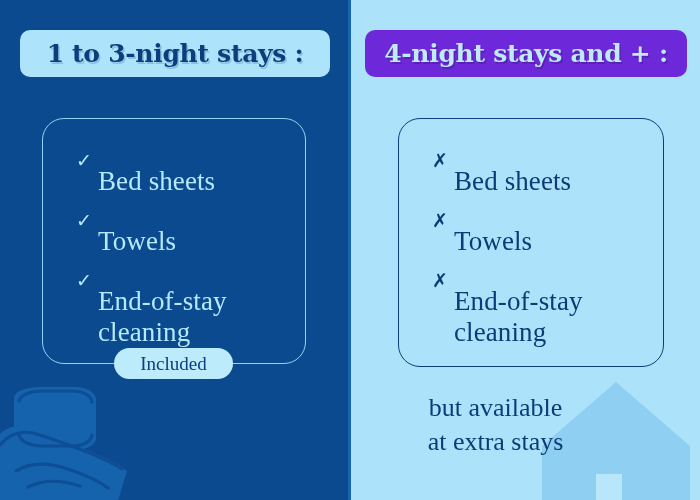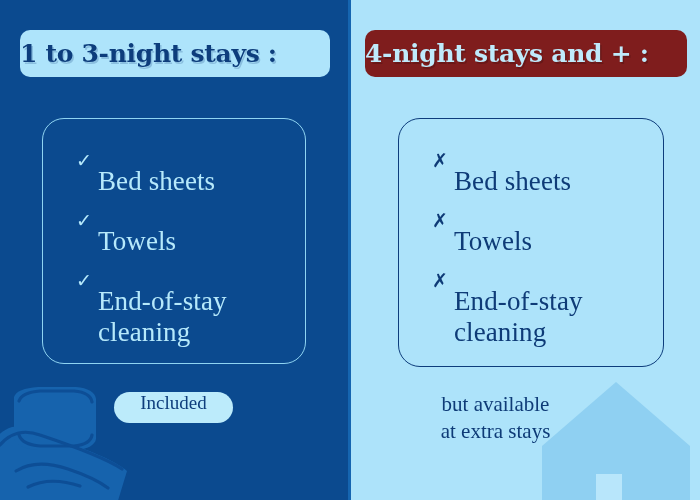--- a/index.html
+++ b/index.html
@@ -71,20 +71,21 @@
   .column-right { left: 351px; width: 349px; }
 
   
   .header-badge {
     position: absolute;
     top: 30px;
     height: 47px;
     border-radius: 10px;
     display: flex;
     align-items: center;
+    justify-content: center;
     box-sizing: border-box;
   }
   .header-badge .header-text {
     font-family: "DejaVu Serif", "Liberation Serif", serif;
     font-weight: bold;
     font-size: 25px;
     letter-spacing: -0.3px;
     white-space: nowrap;
   }
   .header-badge-left {
@@ -92,21 +93,21 @@
     width: 310px;
     background: #AEE4FB;
   }
   .header-badge-left .header-text {
     color: #0D3D7C;
     text-shadow: 1.5px 1.5px 0 rgba(13,61,124,0.22);
   }
   .header-badge-right {
     left: 14px;
     width: 322px;
-    background: #7f1d1d;
+    background: #6d28d9;
   }
   .header-badge-right .header-text {
     color: #BFEAFB;
     text-shadow: 1.5px 1.5px 0 rgba(0,0,0,0.18);
   }
 
   
   .card {
     position: absolute;
     top: 118px;
@@ -158,45 +159,45 @@
   .list-left .benefit-label { color: #B6E9FB; }
   .list-right .benefit-mark,
   .list-right .benefit-label { color: #0E3B77; }
 
   
   .status-pill {
     position: absolute;
     height: 31px;
     border-radius: 16px;
     display: flex;
+    align-items: center;
     justify-content: center;
     box-sizing: border-box;
     white-space: nowrap;
-    margin-top: 44px;
   }
   .status-pill span {
     font-size: 19px;
   }
   .pill-included {
     top: 348px;
     left: 114px;
     width: 119px;
     background: #BCEBFB;
   }
   .pill-included span { color: #0D3D7C; }
 
   
   .footnote {
     position: absolute;
     top: 391px;
     left: 0;
     width: 289px;
     text-align: center;
     color: #0E3B77;
-    font-size: 21px;
+    font-size: 26px;
     line-height: 1.3;
   }
   .footnote-line { display: block; }
 </style>
 </head>
 <body>
 
 <div id="infographic">
 
   <div class="panel panel-left"></div>

